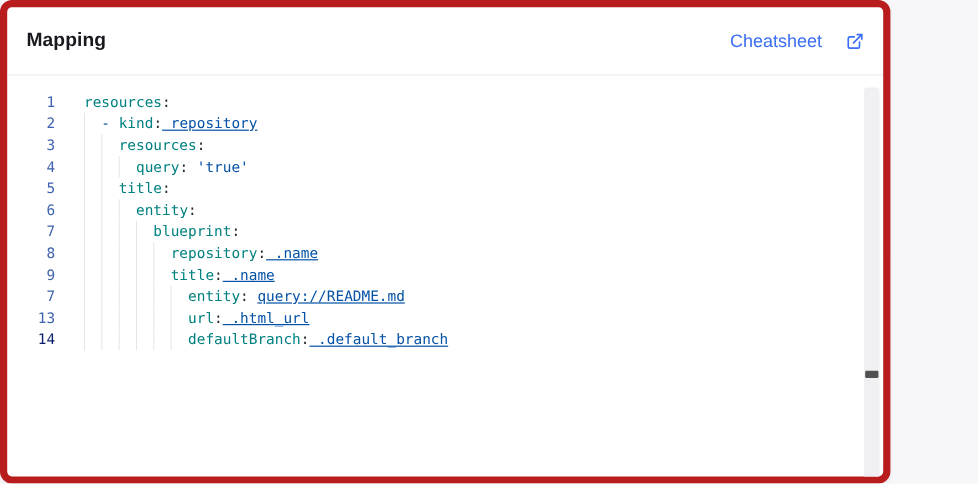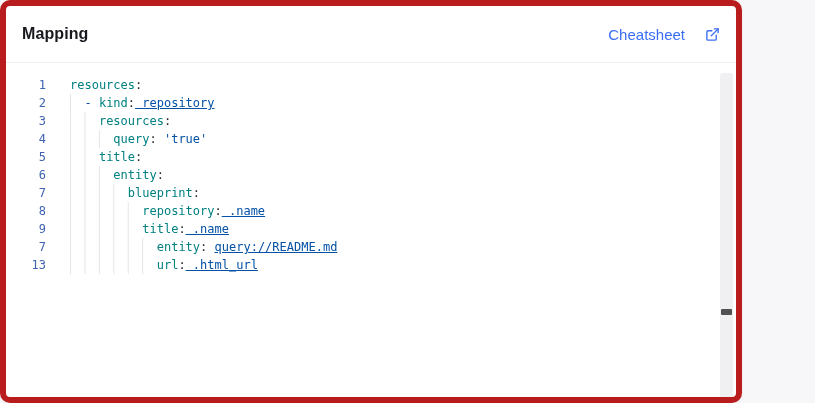--- a/index.html
+++ b/index.html
@@ -160,19 +160,23 @@
           <div class="lc"><span class="guides" style="width: calc(10ch - 2px);"></span>          <span class="tk-key">title</span><span class="tk-punc">:</span><span class="tk-val"> .name</span></div>
         </div>
         <div class="line">
           <div class="ln">7</div>
           <div class="lc"><span class="guides" style="width: calc(12ch - 2px);"></span>            <span class="tk-key">entity</span><span class="tk-punc">:</span><span class="tk-plain"> </span><span class="tk-link">query://README.md</span></div>
         </div>
         <div class="line">
           <div class="ln">13</div>
           <div class="lc"><span class="guides" style="width: calc(12ch - 2px);"></span>            <span class="tk-key">url</span><span class="tk-punc">:</span><span class="tk-val"> .html_url</span></div>
         </div>
+        <div class="line">
+          <div class="ln active">14</div>
+          <div class="lc"><span class="guides" style="width: calc(12ch - 2px);"></span>            <span class="tk-key">defaultBranch</span><span class="tk-punc">:</span><span class="tk-val"> .default_branch</span></div>
+        </div>
       </div>
     <div class="scrollbar">
       <div class="cursor-mark"></div>
     </div>
   </div>
 
 </div>
 
 </body></html>

